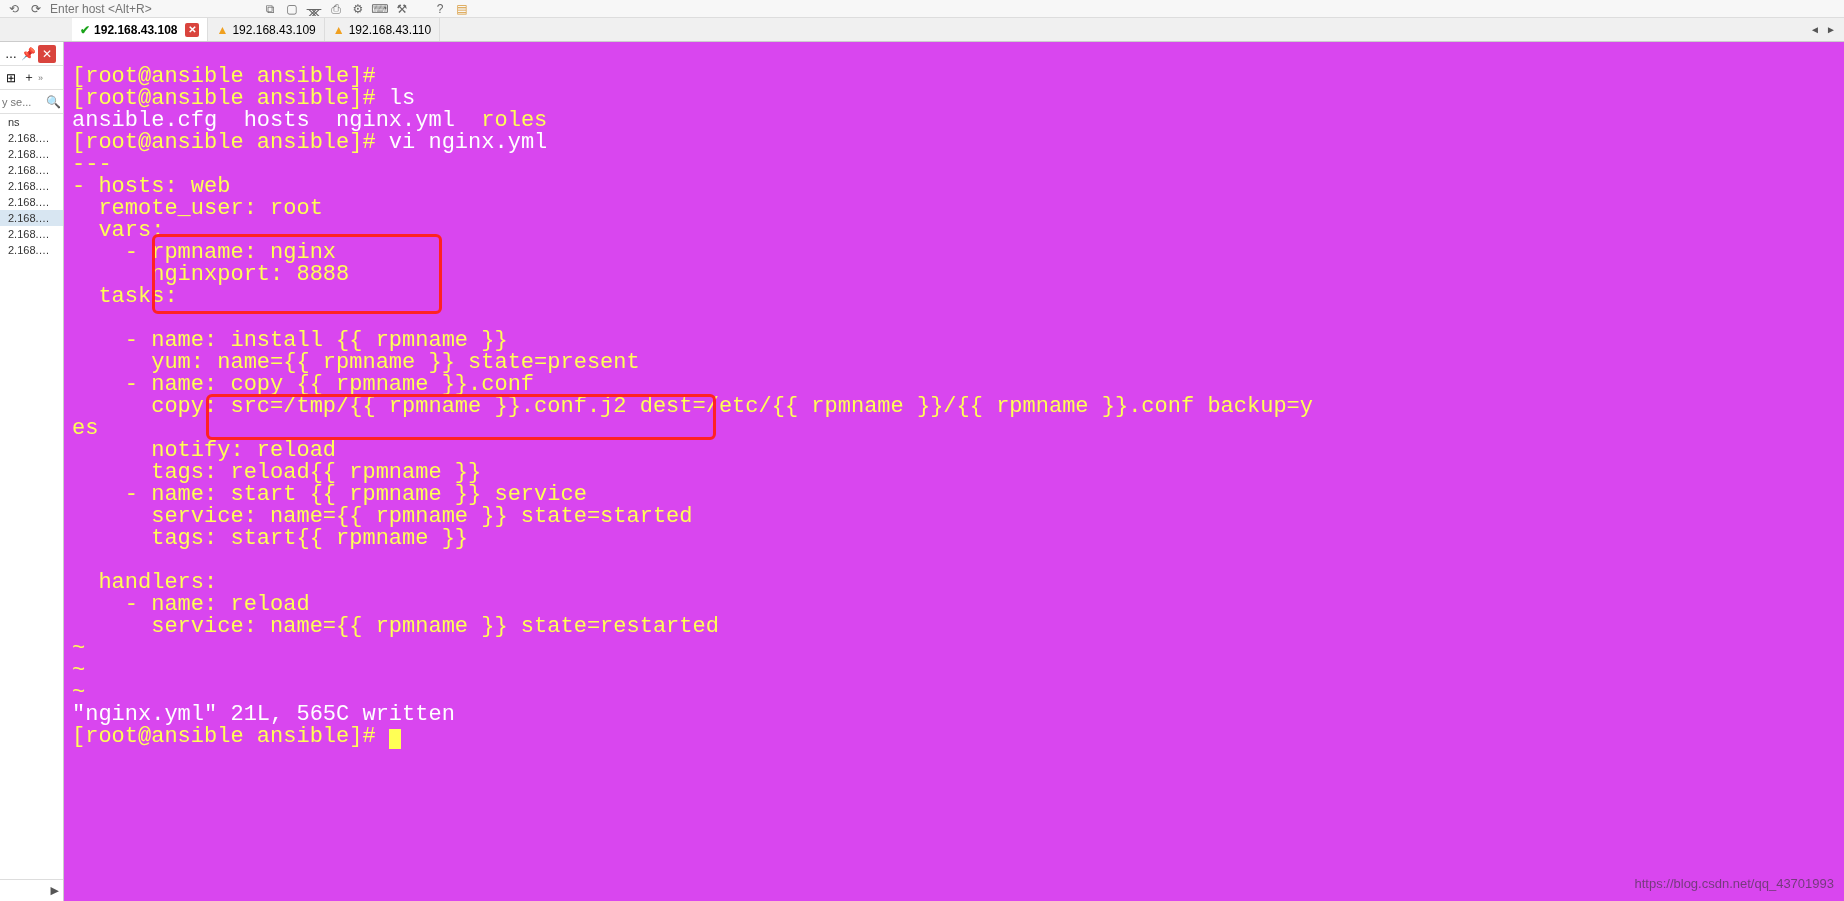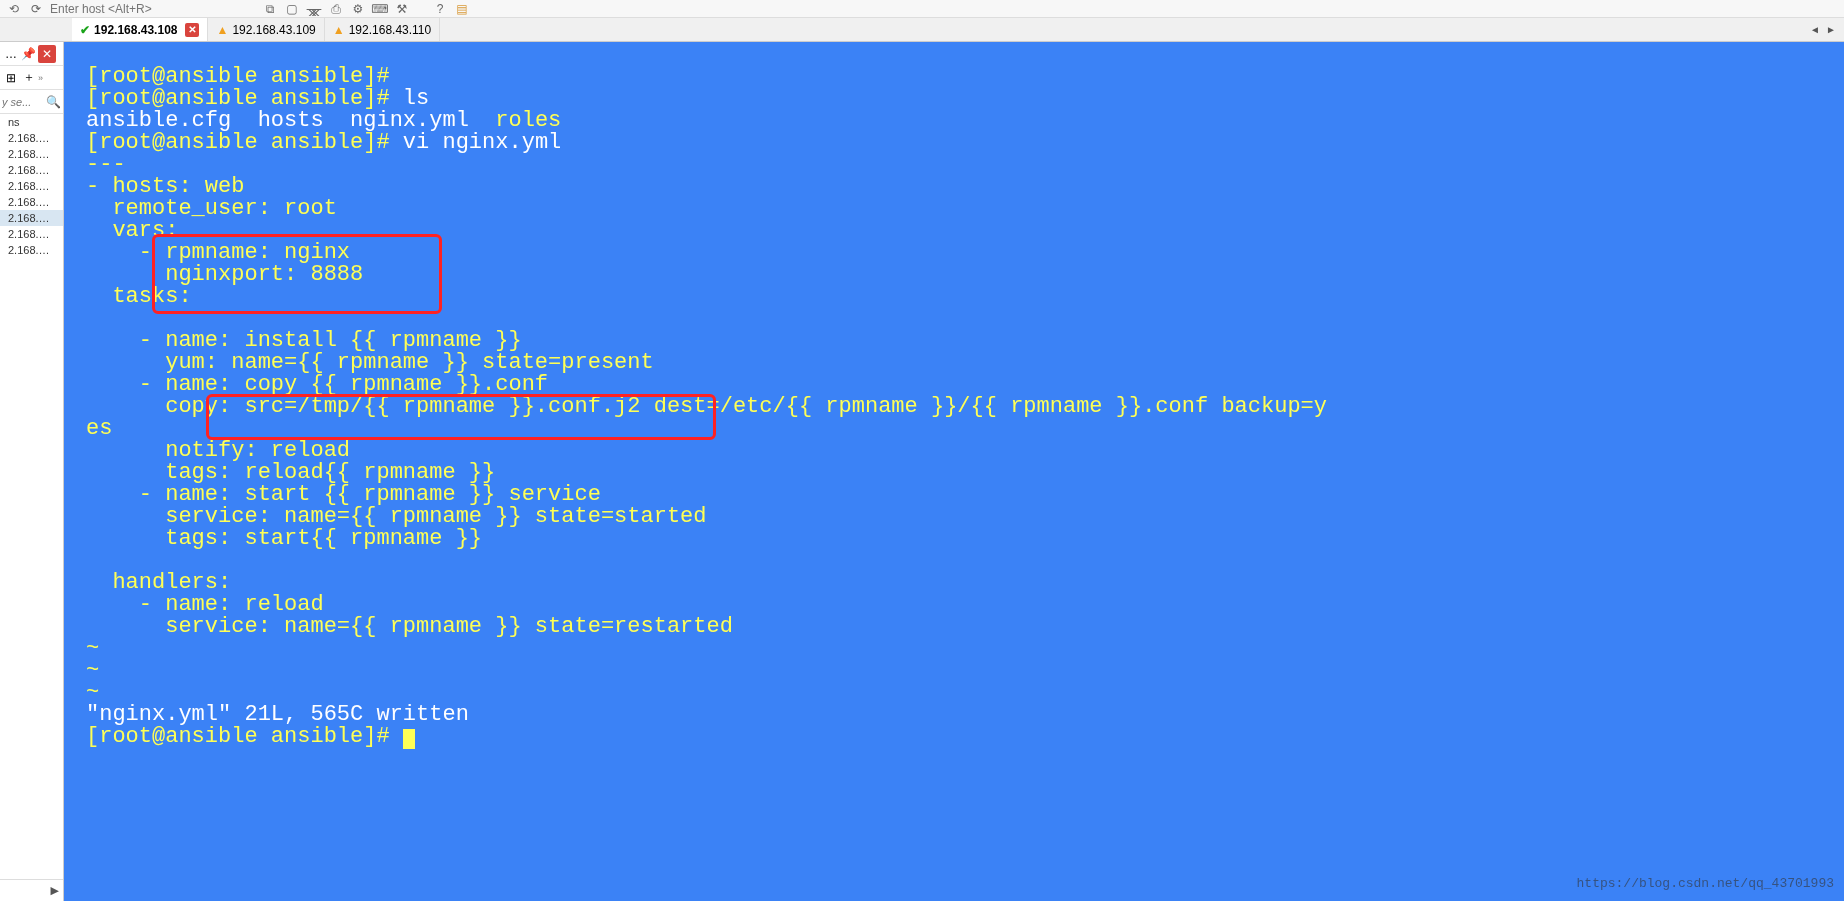--- a/index.html
+++ b/index.html
@@ -116,21 +116,20 @@
   align-items: center;
   height: 24px;
   border-bottom: 1px solid #e0e0e0;
   padding: 0 2px;
 }
 .sidebar-search {
   flex: 1;
   border: none;
   font-size: 11px;
   color: #999;
-  font-style: italic;
   min-width: 0;
 }
 .search-icon { color: #2a7de1; font-size: 12px; }
 .session-list {
   flex: 1;
   overflow: hidden;
 }
 .session-item {
   padding: 2px 8px;
   white-space: nowrap;
@@ -150,26 +149,26 @@
   justify-content: flex-end;
   padding: 0 4px;
 }
 .sidebar-arrow {
   font-size: 11px;
   color: #555;
   cursor: pointer;
 }
 .terminal {
   flex: 1;
-  background: #3b82f6;
+  background: #d946ef;
   color: #fff;
   font-family: "Consolas", "Courier New", monospace;
   font-size: 22px;
   line-height: 22px;
-  padding: 2px 22px;
+  padding: 2px 8px;
   white-space: pre;
   overflow: hidden;
   position: relative;
 }
 .y { color: #ffff55; }
 .w { color: #ffffff; }
 .cursor {
   display: inline-block;
   width: 12px;
   height: 20px;
@@ -194,21 +193,21 @@
   top: 352px;
   width: 510px;
   height: 46px;
   pointer-events: none;
 }
 .watermark {
   position: absolute;
   right: 10px;
   bottom: 6px;
   color: #333;
-  font-family: Liberation Mono, monospace;
+  font-family: Liberation Sans, sans-serif;
   font-size: 13px;
   opacity: 0.6;
 }
 </style>
 </head>
 <body>
 
 <div class="toolbar">
   <span class="toolbar-icon">⟲</span>
   <span class="toolbar-icon">⟳</span>

